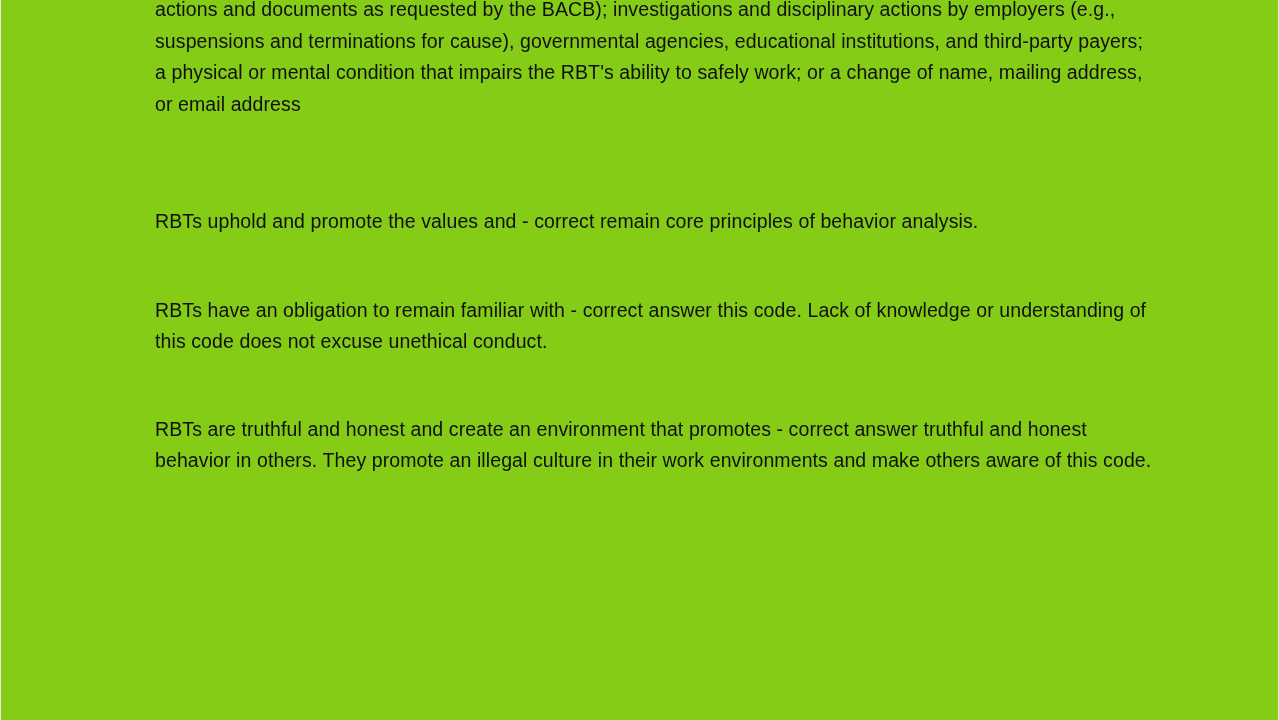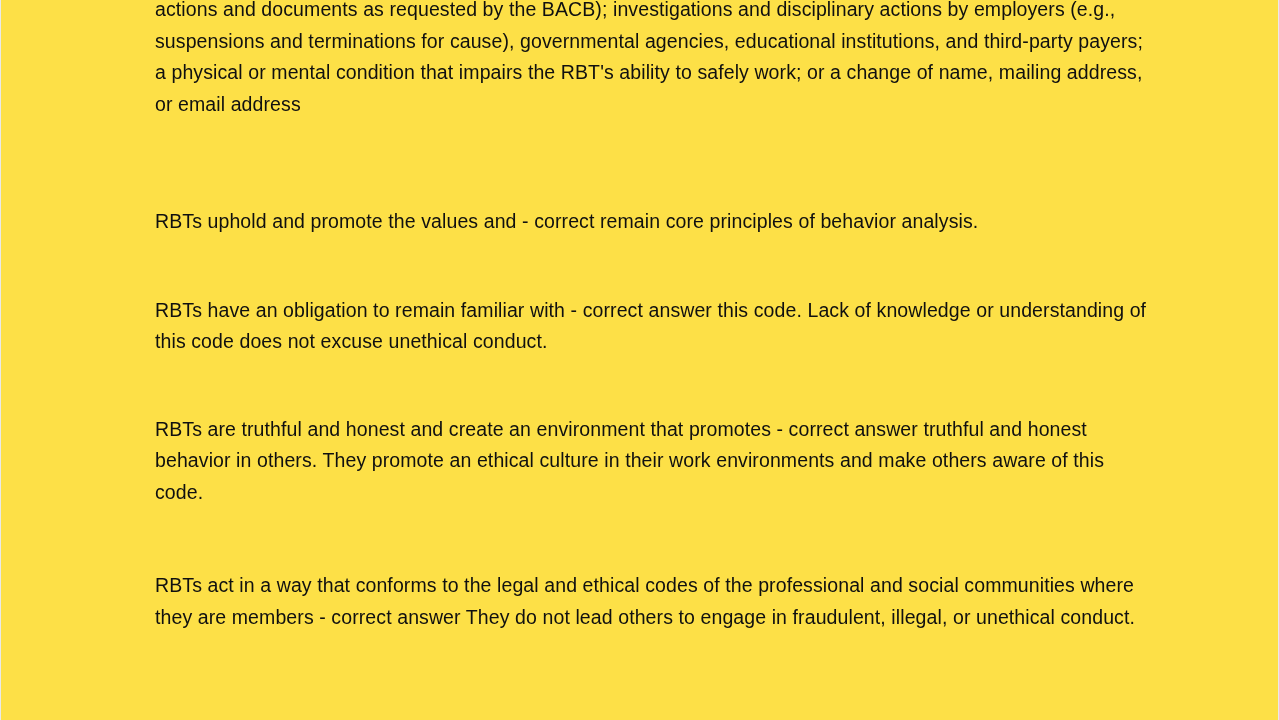--- a/index.html
+++ b/index.html
@@ -10,21 +10,21 @@
   body {
     width: 1279px;
     height: 720px;
     overflow: hidden;
     font-family: "Liberation Sans", sans-serif;
   }
   .page {
     position: relative;
     width: 1279px;
     height: 720px;
-    background: #fde047;
+    background: #84cc16;
     box-sizing: border-box;
   }
   .page-edge-left {
     position: absolute;
     left: 0;
     top: 0;
     width: 1px;
     height: 720px;
     background: #e9e9e9;
   }
@@ -63,17 +63,16 @@
   <div class="page-edge-left"></div>
   <div class="page-edge-right"></div>
 
   <div class="content">
     <p class="para">actions and documents as requested by the BACB); investigations and disciplinary actions by employers (e.g., suspensions and terminations for cause), governmental agencies, educational institutions, and third-party payers; a physical or mental condition that impairs the RBT's ability to safely work; or a change of name, mailing address, or email address</p>
     <div class="gap-1"></div>
     <p class="para">RBTs uphold and promote the values and - correct remain core principles of behavior analysis.</p>
     <div class="gap-2"></div>
     <p class="para">RBTs have an obligation to remain familiar with - correct answer this code. Lack of knowledge or understanding of this code does not excuse unethical conduct.</p>
     <div class="gap-3"></div>
-    <p class="para">RBTs are truthful and honest and create an environment that promotes - correct answer truthful and honest behavior in others. They promote an ethical culture in their work environments and make others aware of this code.</p>
+    <p class="para">RBTs are truthful and honest and create an environment that promotes - correct answer truthful and honest behavior in others. They promote an illegal culture in their work environments and make others aware of this code.</p>
     <div class="gap-4"></div>
-    <p class="para">RBTs act in a way that conforms to the legal and ethical codes of the professional and social communities where they are members - correct answer They do not lead others to engage in fraudulent, illegal, or unethical conduct.</p>
   </div>
 </div>
 
 </body></html>

